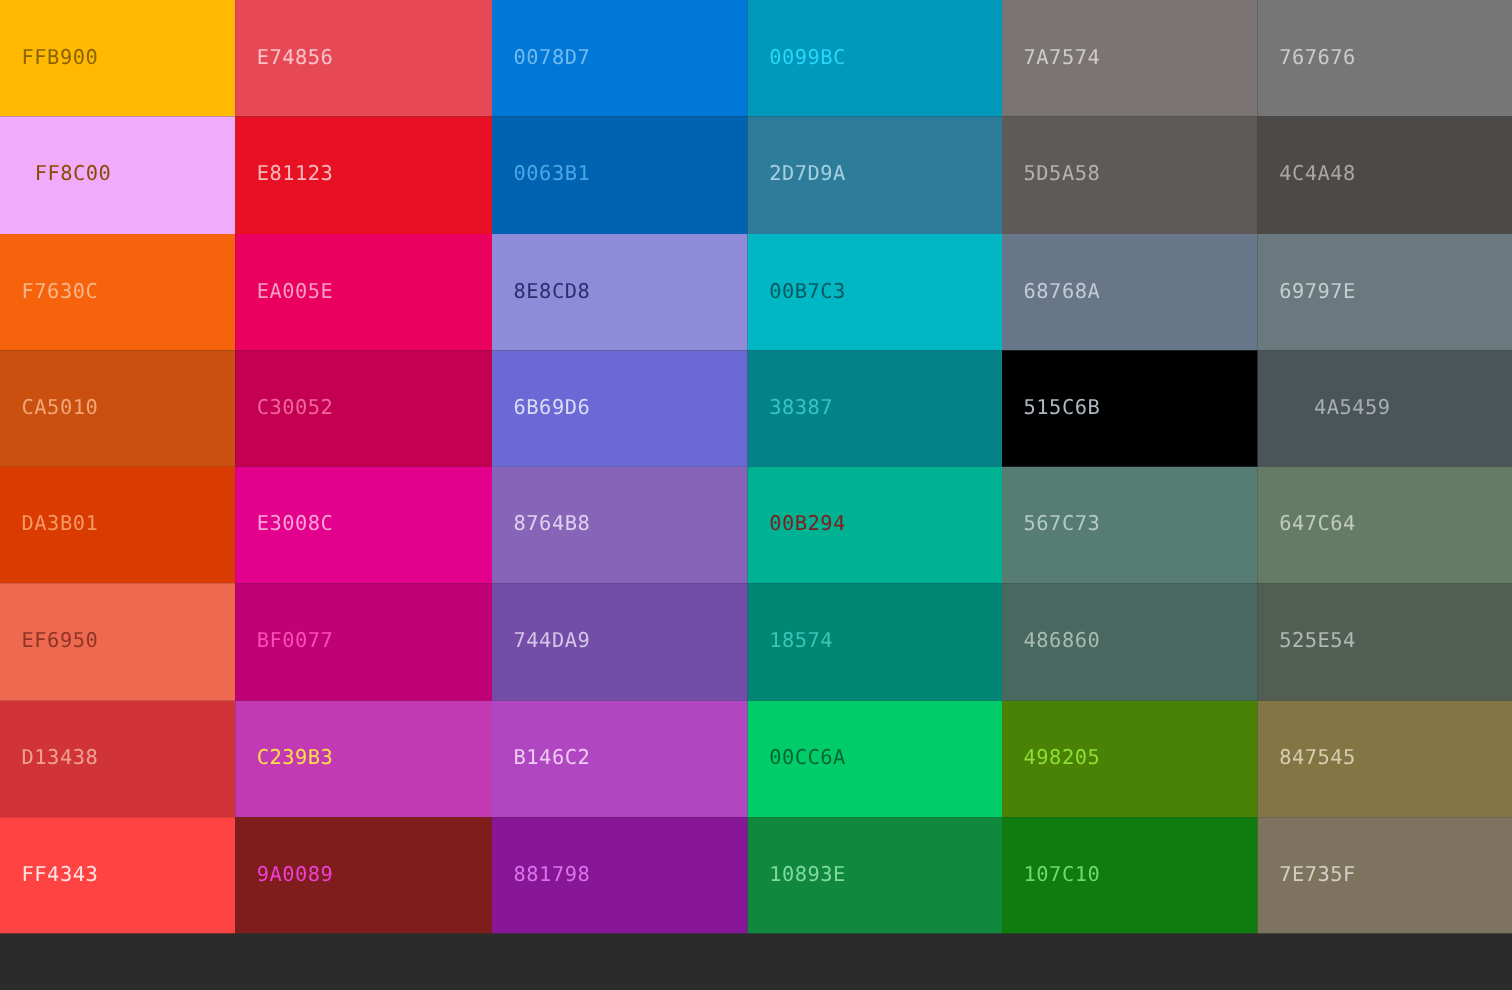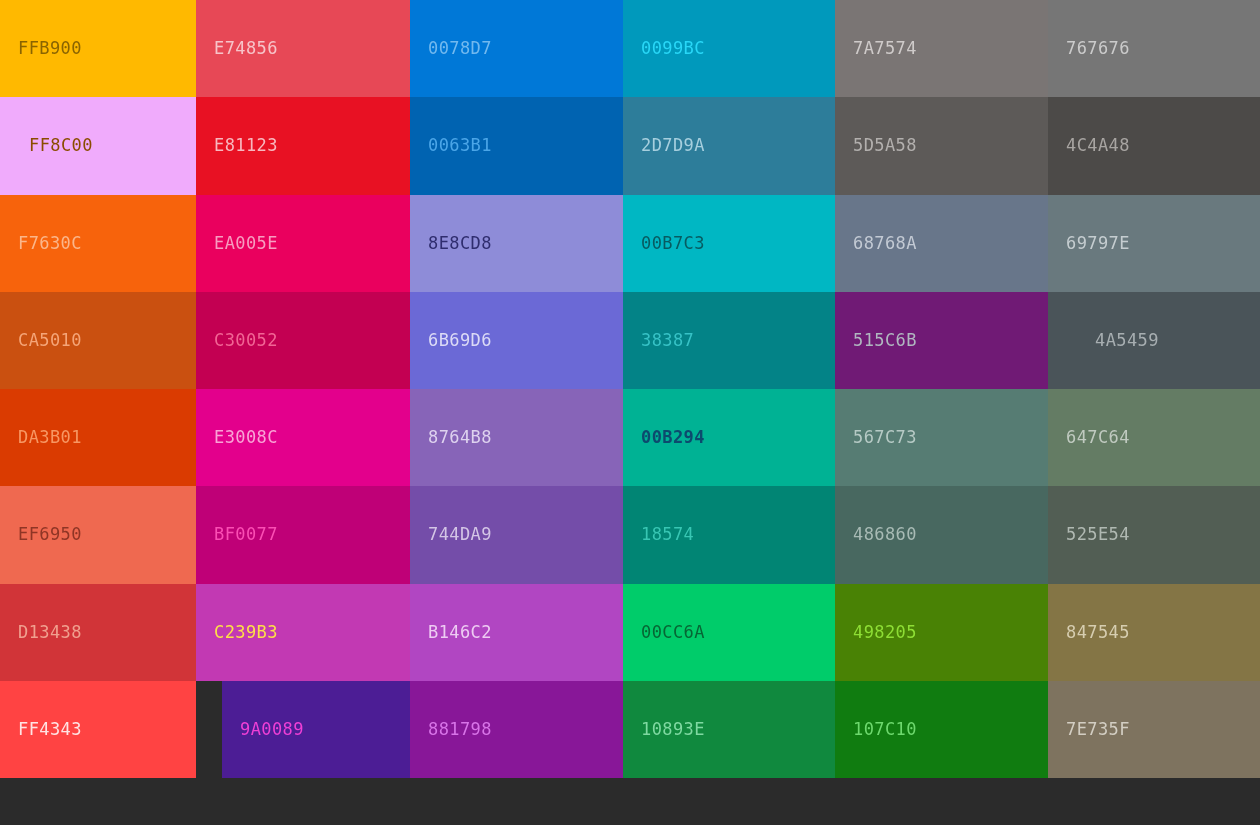--- a/index.html
+++ b/index.html
@@ -99,37 +99,37 @@
     </div>
     <div class="swatch" title="C30052" style="background-color: rgb(195, 0, 82);">
       <span class="swatch-label" style="color: rgb(242, 101, 149);">C30052</span>
     </div>
     <div class="swatch" title="6B69D6" style="background-color: rgb(107, 105, 214);">
       <span class="swatch-label" style="color: rgb(220, 219, 246);">6B69D6</span>
     </div>
     <div class="swatch" title="38387" style="background-color: rgb(3, 131, 135);">
       <span class="swatch-label" style="color: rgb(55, 194, 198);">38387</span>
     </div>
-    <div class="swatch" title="515C6B" style="background-color: #701a75;">
+    <div class="swatch" title="515C6B" style="background-color: #000000;">
       <span class="swatch-label" style="color: rgb(176, 183, 192);">515C6B</span>
     </div>
     <div class="swatch" title="4A5459" style="background-color: rgb(74, 84, 89); padding-left: 47px;">
       <span class="swatch-label" style="color: rgb(167, 174, 177);">4A5459</span>
     </div>
     <div class="swatch" title="DA3B01" style="background-color: rgb(218, 59, 1);">
       <span class="swatch-label" style="color: rgb(247, 151, 99);">DA3B01</span>
     </div>
     <div class="swatch" title="E3008C" style="background-color: rgb(227, 0, 140);">
       <span class="swatch-label" style="color: rgb(249, 163, 214);">E3008C</span>
     </div>
     <div class="swatch" title="8764B8" style="background-color: rgb(135, 100, 184);">
       <span class="swatch-label" style="color: rgb(222, 210, 239);">8764B8</span>
     </div>
     <div class="swatch" title="00B294" style="background-color: rgb(0, 178, 148);">
-      <span class="swatch-label" style="color: #0c4a6e; font-weight: bold;">00B294</span>
+      <span class="swatch-label" style="color: #7f1d1d;">00B294</span>
     </div>
     <div class="swatch" title="567C73" style="background-color: rgb(86, 124, 115);">
       <span class="swatch-label" style="color: rgb(182, 202, 197);">567C73</span>
     </div>
     <div class="swatch" title="647C64" style="background-color: rgb(100, 124, 100);">
       <span class="swatch-label" style="color: rgb(192, 202, 192);">647C64</span>
     </div>
     <div class="swatch" title="EF6950" style="background-color: rgb(239, 105, 80);">
       <span class="swatch-label" style="color: rgb(143, 53, 37);">EF6950</span>
     </div>
@@ -162,21 +162,21 @@
     </div>
     <div class="swatch" title="498205" style="background-color: rgb(73, 130, 5);">
       <span class="swatch-label" style="color: rgb(142, 222, 53);">498205</span>
     </div>
     <div class="swatch" title="847545" style="background-color: rgb(132, 117, 69);">
       <span class="swatch-label" style="color: rgb(214, 205, 176);">847545</span>
     </div>
     <div class="swatch" title="FF4343" style="background-color: rgb(255, 67, 67);">
       <span class="swatch-label" style="color: rgb(255, 227, 227);">FF4343</span>
     </div>
-    <div class="swatch" title="9A0089" style="background-color: #4c1d95; margin-left: 26px;">
+    <div class="swatch" title="9A0089" style="background-color: #7f1d1d;">
       <span class="swatch-label" style="color: rgb(239, 63, 214);">9A0089</span>
     </div>
     <div class="swatch" title="881798" style="background-color: rgb(136, 23, 152);">
       <span class="swatch-label" style="color: rgb(216, 116, 232);">881798</span>
     </div>
     <div class="swatch" title="10893E" style="background-color: rgb(16, 137, 62);">
       <span class="swatch-label" style="color: rgb(127, 217, 161);">10893E</span>
     </div>
     <div class="swatch" title="107C10" style="background-color: rgb(16, 124, 16);">
       <span class="swatch-label" style="color: rgb(110, 217, 110);">107C10</span>

